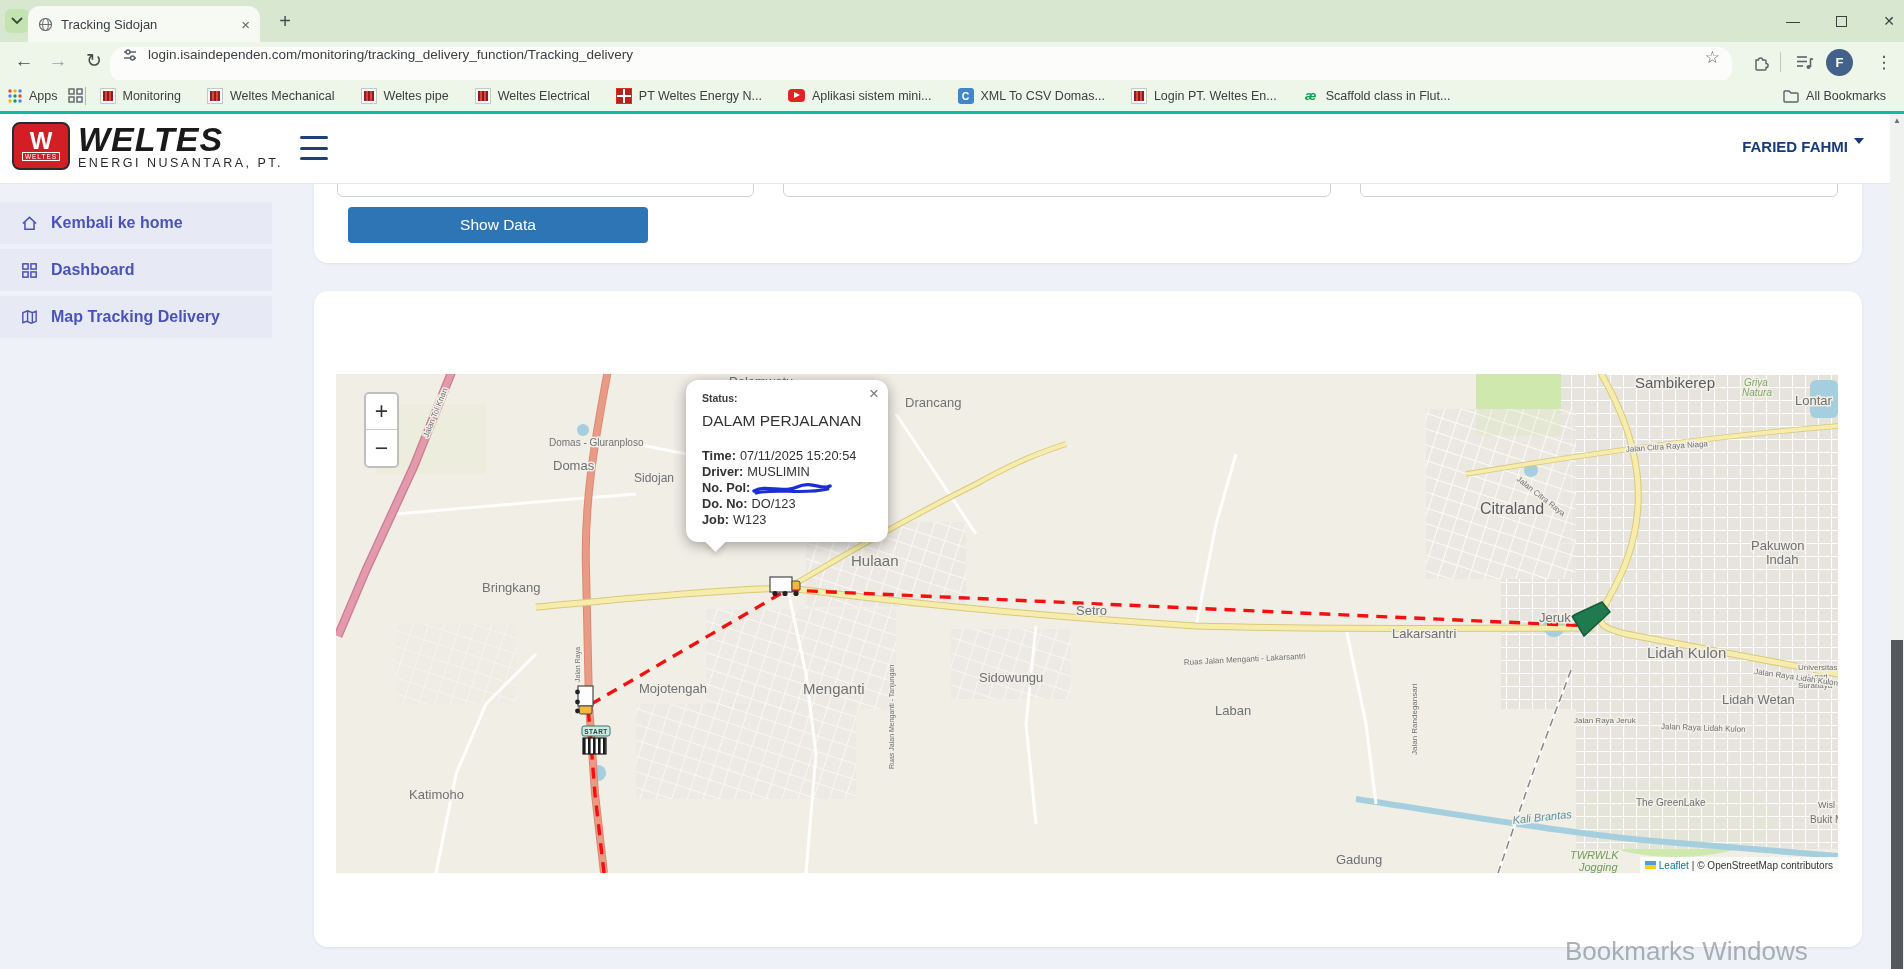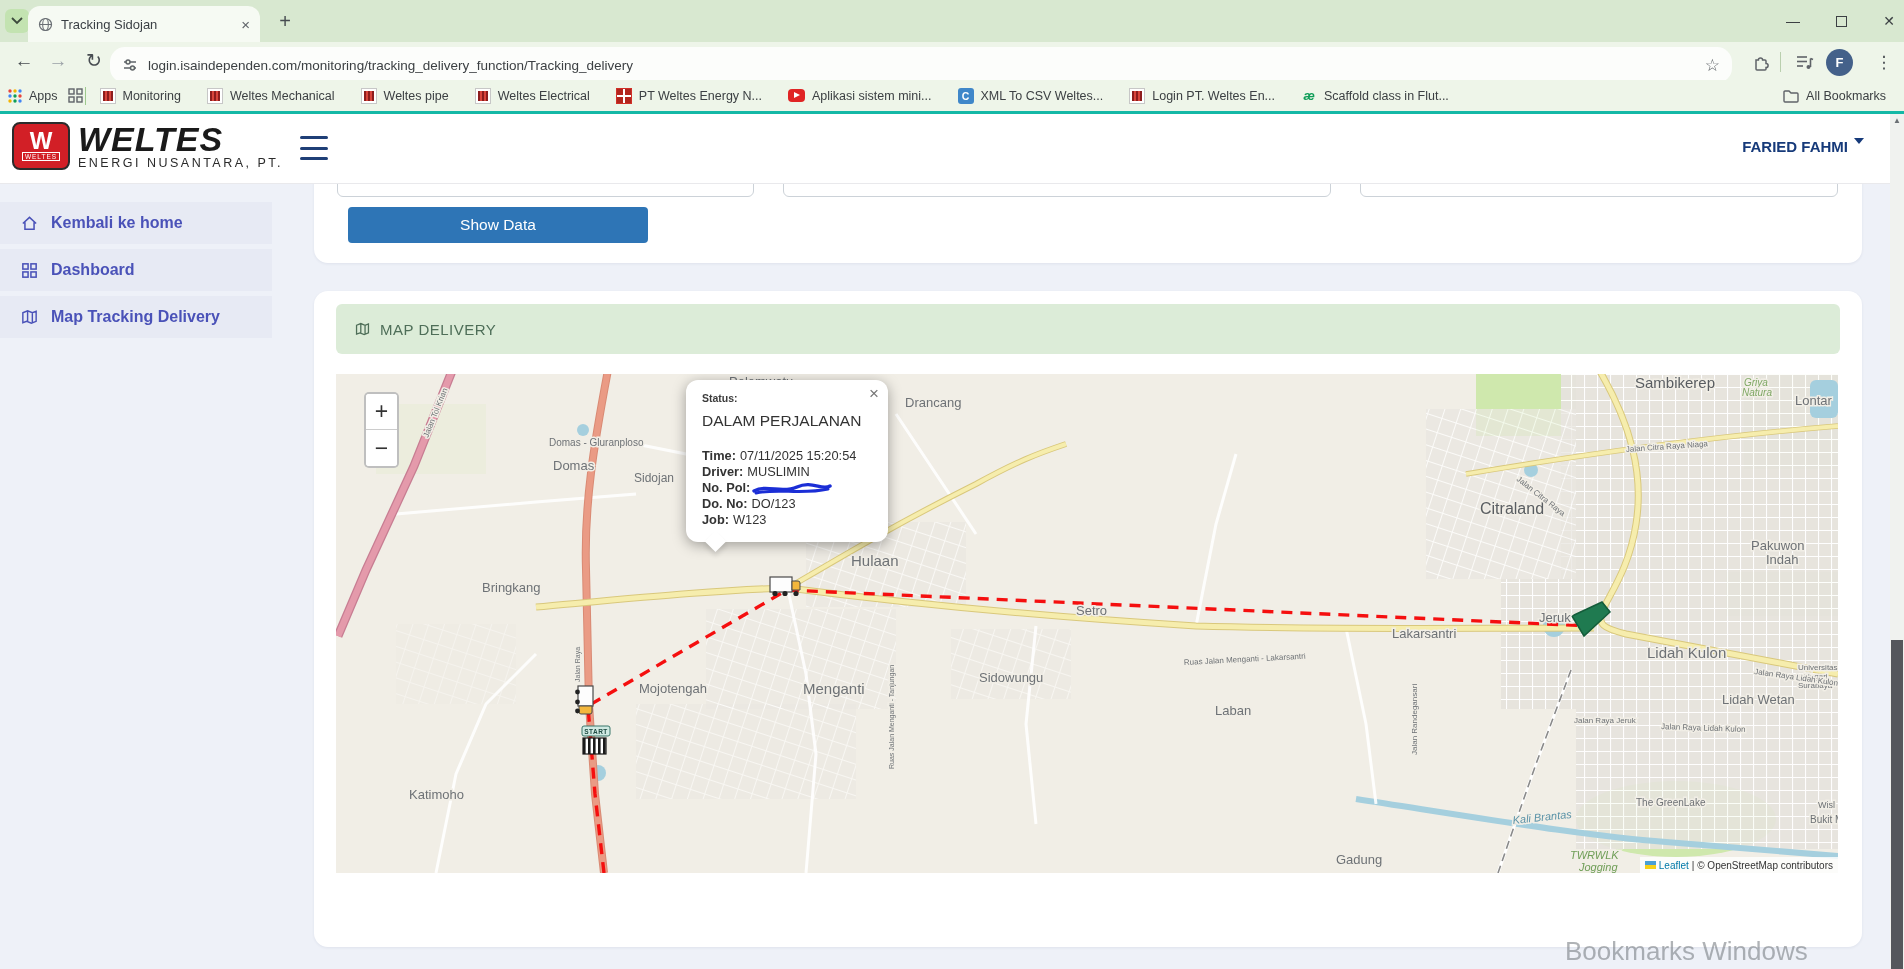--- a/index.html
+++ b/index.html
@@ -13,21 +13,21 @@
   .tab-title { font-size:13px; color:#3a3f44; flex:1; white-space:nowrap; overflow:hidden; }
   .tab-close { font-size:15px; color:#5f6368; cursor:default; }
   .newtab { position:absolute; left:272px; top:8px; width:26px; height:26px; font-size:20px; color:#474c51; text-align:center; line-height:26px; }
   .winctl { position:absolute; top:8px; height:26px; width:34px; display:flex; align-items:center; justify-content:center; color:#3c4043; font-size:14px; }
   #win-min { left:1776px; } #win-max { left:1824px; } #win-close { left:1872px; }
   #win-max span { display:block; width:11px; height:11px; border:1.5px solid #3c4043; }
 
   #toolbar { position:absolute; left:0; top:42px; width:1904px; height:38px; background:#eef5e9; }
   .navbtn { position:absolute; top:50px; width:24px; height:24px; text-align:center; line-height:22px; font-size:19px; color:#474c51; }
   #nav-fwd { color:#9aa0a6; }
-  #omnibox { position:absolute; left:110px; top:47px; width:1622px; height:36px; border-radius:15px; background:#fcfdfb; display:flex; align-items:center; padding:0 12px; gap:10px; }
+  #omnibox { position:absolute; left:110px; top:47px; width:1622px; height:36px; border-radius:15px; background:#fcfdfb; display:flex; padding:0 12px; gap:10px; }
   #omni-url { font-size:13.5px; color:#3c4043; flex:1; white-space:nowrap; overflow:hidden; }
   .omni-star { font-size:17px; color:#5f6368; }
   .tb-right { position:absolute; top:49px; display:flex; align-items:center; justify-content:center; }
   #ext-btn { left:1748px; width:26px; height:26px; }
   .tb-sep { position:absolute; left:1780px; top:52px; width:1px; height:20px; background:#b9cfae; }
   #tablist-btn { left:1792px; width:26px; height:26px; }
   #avatar { left:1826px; width:27px; height:27px; border-radius:50%; background:#44618a; color:#fff; font-size:13px; font-weight:bold; }
   #menu-dots { left:1872px; width:24px; height:26px; font-size:17px; color:#474c51; }
 
   #bmbar { position:absolute; left:0; top:80px; width:1904px; height:34px; background:#eef5e9; border-bottom:3px solid #14b8a6; display:flex; align-items:center; }
@@ -206,21 +206,21 @@
     <div class="bm">
         <span class="fav fav-wgrid"></span>
         <span>PT Weltes Energy N...</span>
       </div>
     <div class="bm">
         <span class="fav fav-yt"></span>
         <span>Aplikasi sistem mini...</span>
       </div>
     <div class="bm">
         <span class="fav fav-csv">C</span>
-        <span>XML To CSV Weltes...</span>
+        <span>XML To CSV Domas...</span>
       </div>
     <div class="bm">
         <span class="fav fav-weltes"></span>
         <span>Login PT. Weltes En...</span>
       </div>
     <div class="bm">
         <span class="fav fav-flutter">æ</span>
         <span>Scaffold class in Flut...</span>
       </div>
     <div id="all-bookmarks">
@@ -275,26 +275,20 @@
     <span>Map Tracking Delivery</span>
   </div>
 
   <div class="card" id="card1"></div>
   <input class="filter-input" id="fin1" style="">
   <input class="filter-input" id="fin2" style="">
   <input class="filter-input" id="fin3" style="">
   <button id="show-data">Show Data</button>
 
   <div class="card" id="card2"></div>
-  <div id="map-head">
-    <svg width="17" height="17" viewBox="0 0 20 20">
-        <path d="M3,5 L8,3 L13,5 L17,3.5 V14 L12,16 L7,14 L3,15.5 Z M8,3 V14 M13,5 V16" fill="none" stroke="#4e6e58" stroke-width="1.5"></path>
-      </svg>
-    <span>MAP DELIVERY</span>
-  </div>
 
   <div id="map">
     <svg class="base" width="1502" height="499" viewBox="0 0 1502 499">
       <defs>
         <pattern id="grid" width="13" height="13" patternUnits="userSpaceOnUse">
           <rect width="13" height="13" fill="#e6e3dd"></rect>
           <path d="M0,0 H13 M0,0 V13" stroke="#ffffff" stroke-width="2.2"></path>
         </pattern>
         <pattern id="grid2" width="15" height="15" patternUnits="userSpaceOnUse" patternTransform="rotate(18)">
           <rect width="15" height="15" fill="#e9e6e0"></rect>

